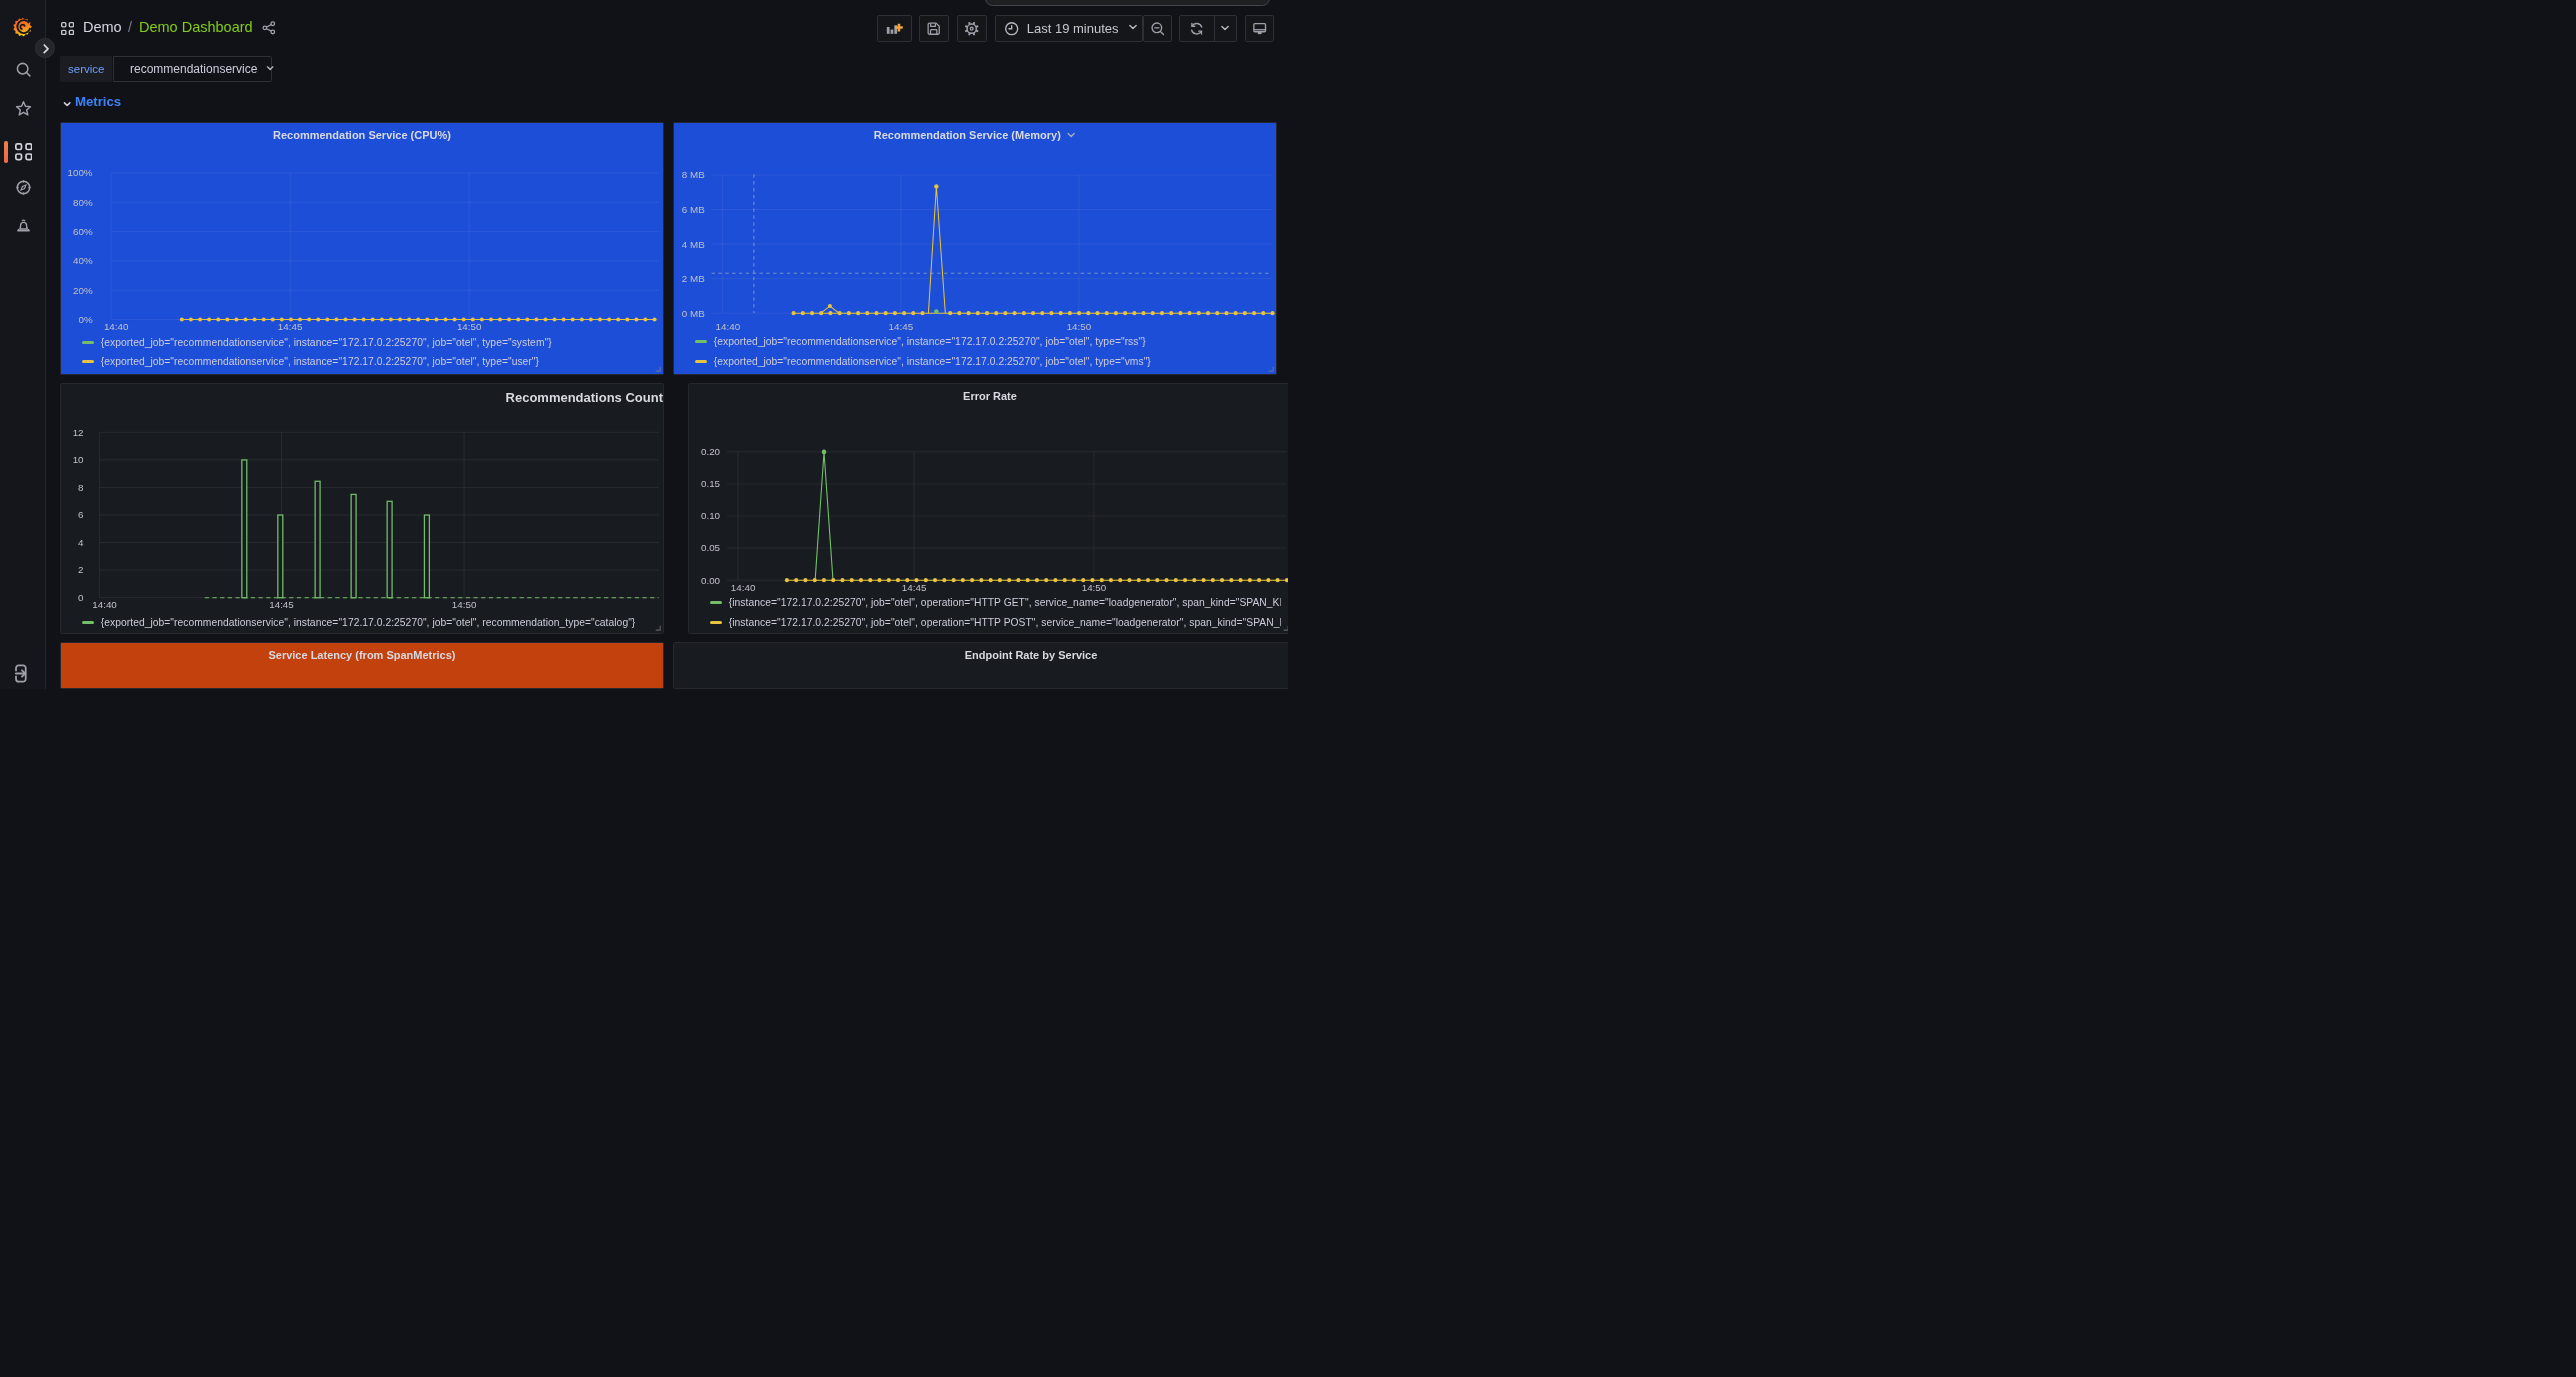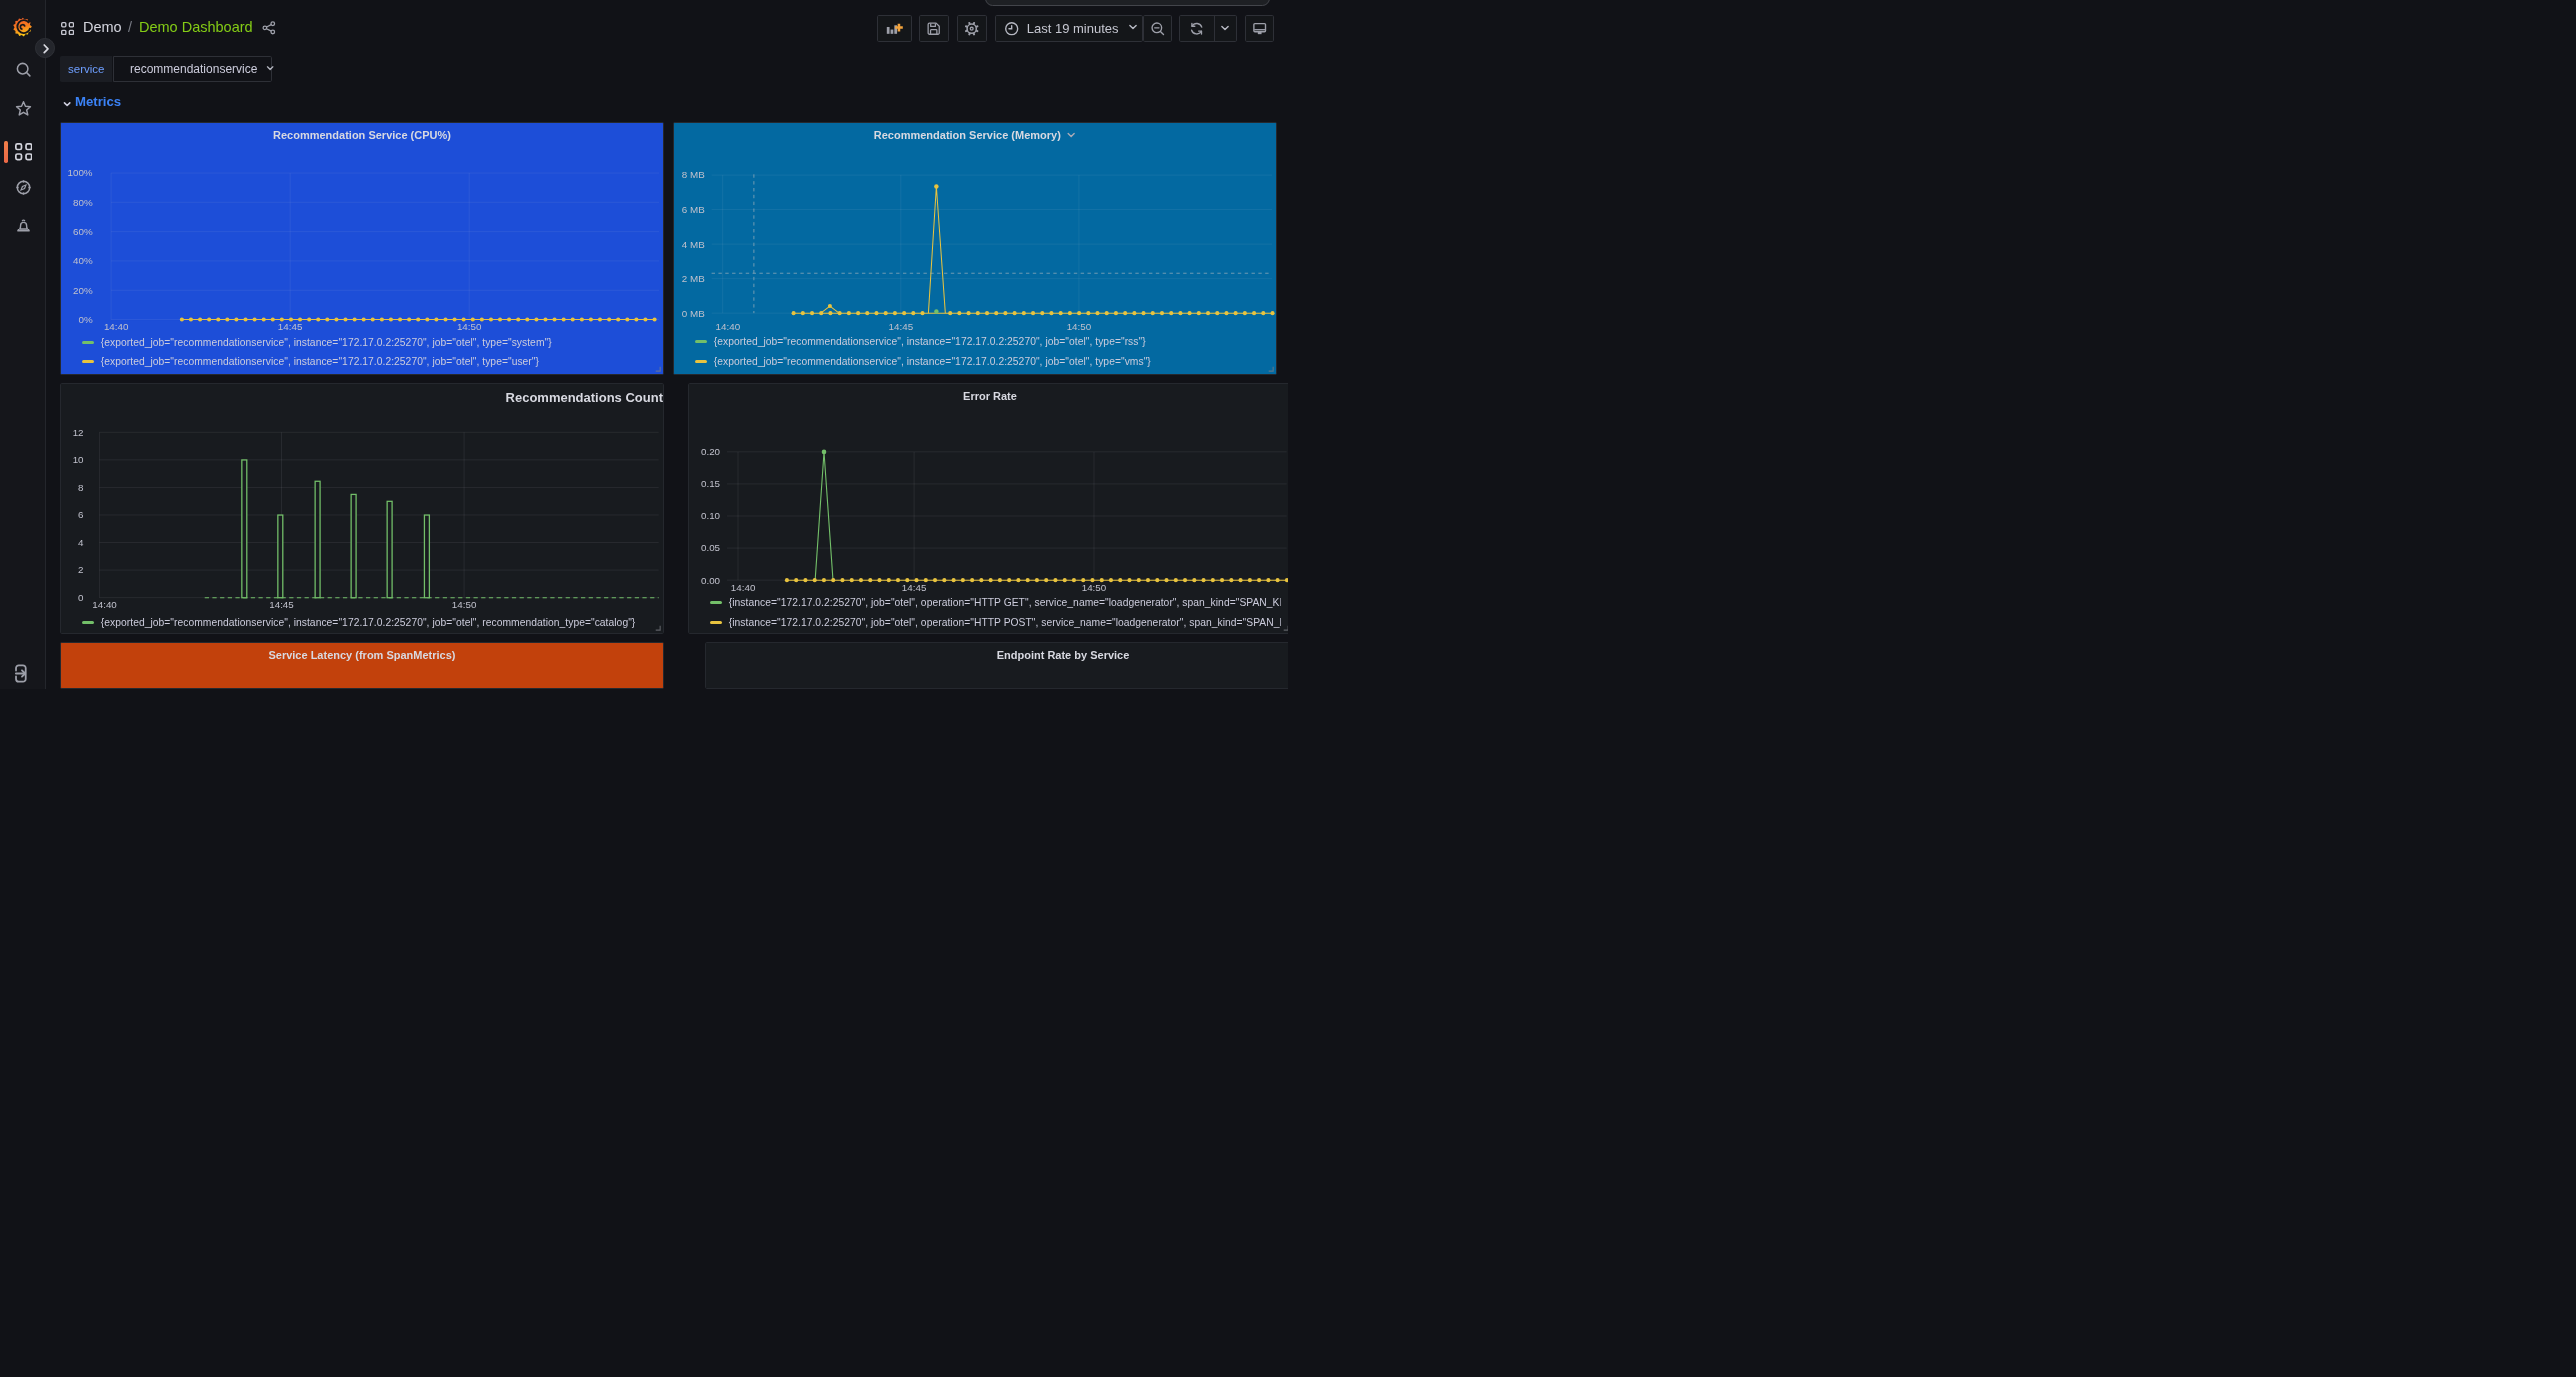--- a/index.html
+++ b/index.html
@@ -256,21 +256,21 @@
       <circle cx="673.5" cy="230.0" r="2.4" fill="#e8c33f"></circle>
       <circle cx="684.1" cy="230.0" r="2.4" fill="#e8c33f"></circle>
       <circle cx="694.8" cy="230.0" r="2.4" fill="#e8c33f"></circle>
     </svg>
     <div style="position:absolute;left:21px;top:212px;width:564px;height:15.4px;overflow:hidden;white-space:nowrap;font-size:10.3px;letter-spacing:0.04px;color:#ccccdc;line-height:15.4px;"><span style="display:inline-block;width:12px;height:3.4px;border-radius:1.7px;background:#73bf69;vertical-align:middle;margin-right:6.8px;margin-top:-1.7px;"></span>{exported_job="recommendationservice", instance="172.17.0.2:25270", job="otel", type="system"}</div>
     <div style="position:absolute;left:21px;top:231px;width:564px;height:15.4px;overflow:hidden;white-space:nowrap;font-size:10.3px;letter-spacing:0.04px;color:#ccccdc;line-height:15.4px;"><span style="display:inline-block;width:12px;height:3.4px;border-radius:1.7px;background:#e8c33f;vertical-align:middle;margin-right:6.8px;margin-top:-1.7px;"></span>{exported_job="recommendationservice", instance="172.17.0.2:25270", job="otel", type="user"}</div>
     <svg width="7.7" height="7.7" viewBox="0 0 9 9" style="position:absolute;right:1.7px;bottom:1.7px;opacity:.7" xmlns="http://www.w3.org/2000/svg">
       <path d="M7.2 2 V7.2 H2" fill="none" stroke="#7e8087" stroke-width="1.3"></path>
     </svg>
   </div>
-<div style="position:absolute;left:673px;top:122px;width:604px;height:253px;background:#0369a1;border:0.9px solid #25282e;border-radius:1.7px;box-sizing:border-box;overflow:hidden;">
+<div style="position:absolute;left:673px;top:122px;width:604px;height:253px;background:#1d4ed8;border:0.9px solid #25282e;border-radius:1.7px;box-sizing:border-box;overflow:hidden;">
     <div style="position:absolute;left:0;right:0;top:6.2px;text-align:center;font-size:11px;font-weight:bold;color:#d8d9e1;">Recommendation Service (Memory)<svg width="10.3" height="10.3" viewBox="0 0 12 12" style="margin-left:5.1px;vertical-align:-0.9px" xmlns="http://www.w3.org/2000/svg">
         <path d="M2.5 4 L6 7.5 L9.5 4" fill="none" stroke="#aaabb6" stroke-width="1.6" stroke-linecap="round"></path>
       </svg></div>
     <svg width="604" height="253" viewBox="0 0 707 296" style="position:absolute;left:0;top:0" xmlns="http://www.w3.org/2000/svg">
       <line x1="44" x2="700" y1="60.9" y2="60.9" stroke="rgba(204,204,220,0.10)" stroke-width="1"></line>
       <line x1="44" x2="700" y1="101.3" y2="101.3" stroke="rgba(204,204,220,0.10)" stroke-width="1"></line>
       <line x1="44" x2="700" y1="141.7" y2="141.7" stroke="rgba(204,204,220,0.10)" stroke-width="1"></line>
       <line x1="44" x2="700" y1="182.1" y2="182.1" stroke="rgba(204,204,220,0.10)" stroke-width="1"></line>
       <line x1="44" x2="700" y1="222.5" y2="222.5" stroke="rgba(204,204,220,0.10)" stroke-width="1"></line>
       <line x1="57.0" x2="57.0" y1="60.9" y2="222.5" stroke="rgba(204,204,220,0.10)" stroke-width="1"></line>
@@ -466,16 +466,16 @@
     </svg>
     <div style="position:absolute;left:21px;top:211px;width:571px;height:15.4px;overflow:hidden;white-space:nowrap;font-size:10.3px;letter-spacing:0.04px;color:#ccccdc;line-height:15.4px;"><span style="display:inline-block;width:12px;height:3.4px;border-radius:1.7px;background:#73bf69;vertical-align:middle;margin-right:6.8px;margin-top:-1.7px;"></span>{instance="172.17.0.2:25270", job="otel", operation="HTTP GET", service_name="loadgenerator", span_kind="SPAN_KIND</div>
     <div style="position:absolute;left:21px;top:231px;width:571px;height:15.4px;overflow:hidden;white-space:nowrap;font-size:10.3px;letter-spacing:0.04px;color:#ccccdc;line-height:15.4px;"><span style="display:inline-block;width:12px;height:3.4px;border-radius:1.7px;background:#e8c33f;vertical-align:middle;margin-right:6.8px;margin-top:-1.7px;"></span>{instance="172.17.0.2:25270", job="otel", operation="HTTP POST", service_name="loadgenerator", span_kind="SPAN_KIN</div>
     <svg width="7.7" height="7.7" viewBox="0 0 9 9" style="position:absolute;right:1.7px;bottom:1.7px;opacity:.7" xmlns="http://www.w3.org/2000/svg">
       <path d="M7.2 2 V7.2 H2" fill="none" stroke="#7e8087" stroke-width="1.3"></path>
     </svg>
   </div>
 <div style="position:absolute;left:60px;top:642px;width:604px;height:47px;background:#c2410c;border:0.9px solid #25282e;border-radius:1.7px;box-sizing:border-box;overflow:hidden;">
     <div style="position:absolute;left:0;right:0;top:6.2px;text-align:center;font-size:11px;font-weight:bold;color:#d8d9e1;">Service Latency (from SpanMetrics)</div>
   </div>
-<div style="position:absolute;left:673px;top:642px;width:716px;height:47px;background:#181b1f;border:0.9px solid #25282e;border-radius:1.7px;box-sizing:border-box;overflow:hidden;margin-left:32px;">
+<div style="position:absolute;left:673px;top:642px;width:716px;height:47px;background:#181b1f;border:0.9px solid #25282e;border-radius:1.7px;box-sizing:border-box;overflow:hidden;">
     <div style="position:absolute;left:0;right:0;top:6.2px;text-align:center;font-size:11px;font-weight:bold;color:#d8d9e1;">Endpoint Rate by Service</div>
   </div>
 
 
 </body></html>

